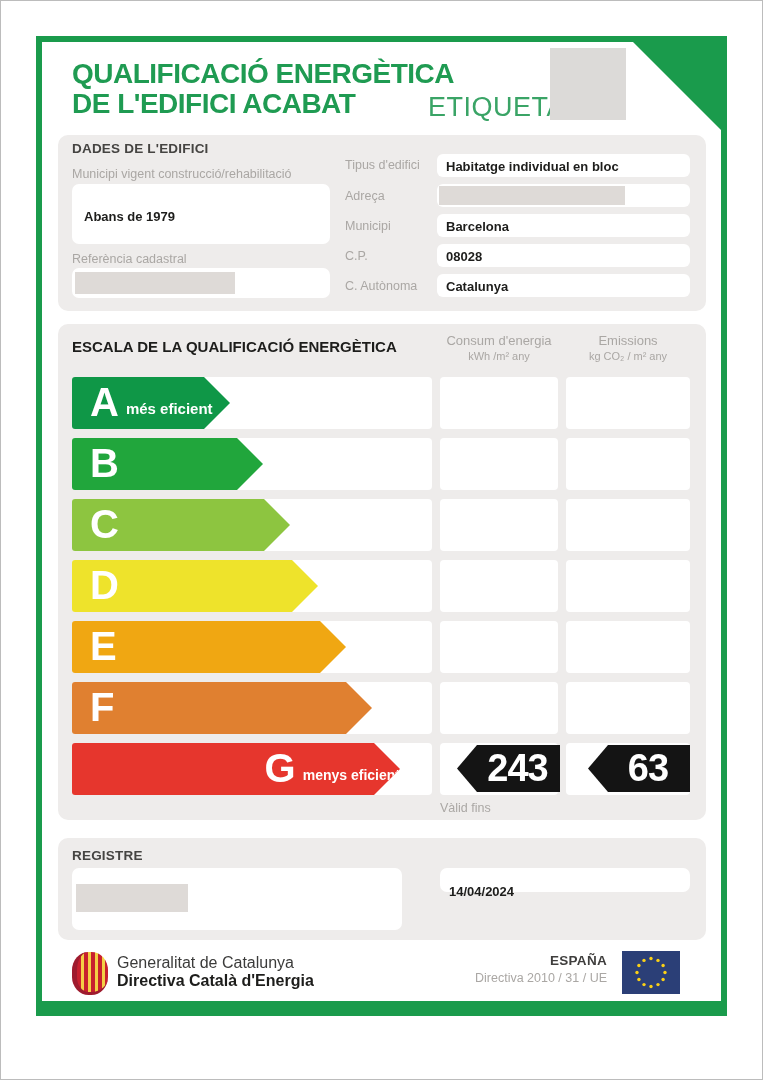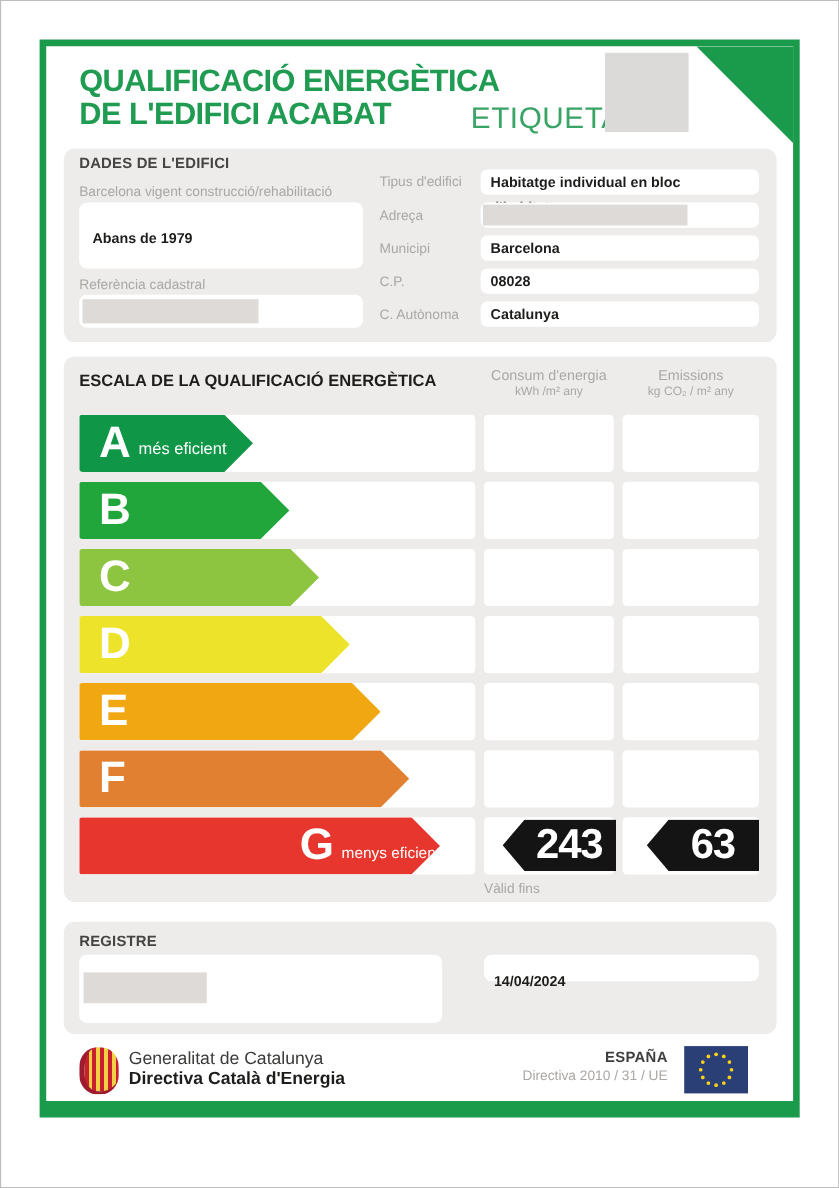--- a/index.html
+++ b/index.html
@@ -43,21 +43,21 @@
   .bar-bg { position:absolute; left:0; top:0; width:360px; height:52px; background:#ffffff; border-radius:4px; }
   .cell { position:absolute; top:0; height:52px; background:#ffffff; border-radius:4px; }
   .cell.c1 { left:368px; width:118px; }
   .cell.c2 { left:494px; width:124px; }
   .arrow {
     position:absolute; left:0; top:0; height:52px; border-radius:3px;
     clip-path: polygon(0 0, calc(100% - 26px) 0, 100% 50%, calc(100% - 26px) 100%, 0 100%);
     color:#ffffff; white-space:nowrap;
   }
   .arrow .letter { font-size:40px; font-weight:bold; line-height:50px; margin-left:18px; display:inline-block; vertical-align:bottom; }
-  .arrow .note { font-size:15px; font-weight:normal; line-height:22px; margin-left:7px; display:inline-block; vertical-align:bottom; padding-bottom:7px; }
+  .arrow .note { font-size:15px; font-weight:bold; line-height:22px; margin-left:7px; display:inline-block; vertical-align:bottom; padding-bottom:7px; }
   .val-arrow {
     position:absolute; top:2px; height:47px; background:#141414;
     clip-path: polygon(20px 0, 100% 0, 100% 100%, 20px 100%, 0 50%);
     color:#fff; font-size:38px; font-weight:bold; letter-spacing:-1px;
     text-align:center; line-height:46px; padding-left:18px;
   }
   .val-arrow.consum { left:385px; width:103px; }
   .val-arrow.emis   { left:516px; width:102px; }
   
   .gencat-logo {
@@ -81,21 +81,21 @@
   <div class="corner-triangle"></div>
 
   <div class="title-line1">QUALIFICACIÓ ENERGÈTICA</div>
   <div class="title-line2">DE L'EDIFICI ACABAT</div>
   <div class="etiqueta">ETIQUETA</div>
   <div class="header-redacted"></div>
 
   <div class="panel dades"></div>
   <div class="section-title" style="left:72px; top:141px;">DADES DE L'EDIFICI</div>
 
-  <div class="field-label" style="left:72px; top:167px;">Barcelona vigent construcció/rehabilitació</div>
+  <div class="field-label" style="left:72px; top:167px;">Municipi vigent construcció/rehabilitació</div>
   <div class="white-box" style="left:72px; top:184px; width:258px; height:60px;">
     <span class="value-text" style="position:absolute; left:12px; top:25px;">Abans de 1979</span>
   </div>
 
   <div class="field-label" style="left:72px; top:252px;">Referència cadastral</div>
   <div class="white-box" style="left:72px; top:268px; width:258px; height:30px;">
     <div class="redact-bar" style="left:3px; top:4px; width:160px; height:22px;"></div>
   </div>
 
   <div class="field-label" style="left:345px; top:158px;">Tipus d'edifici</div>

